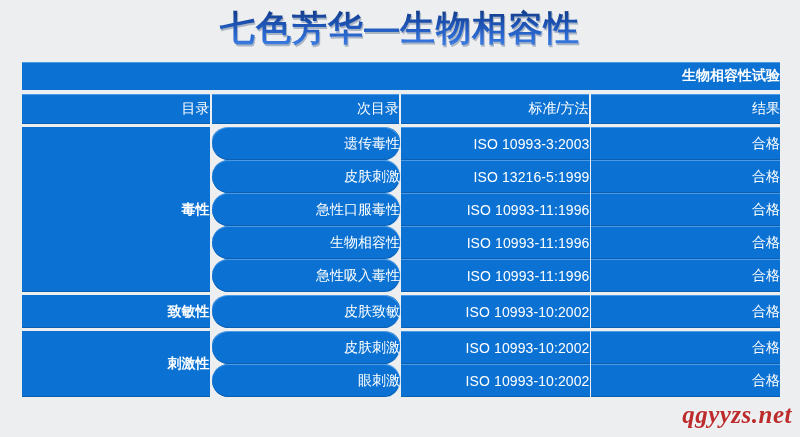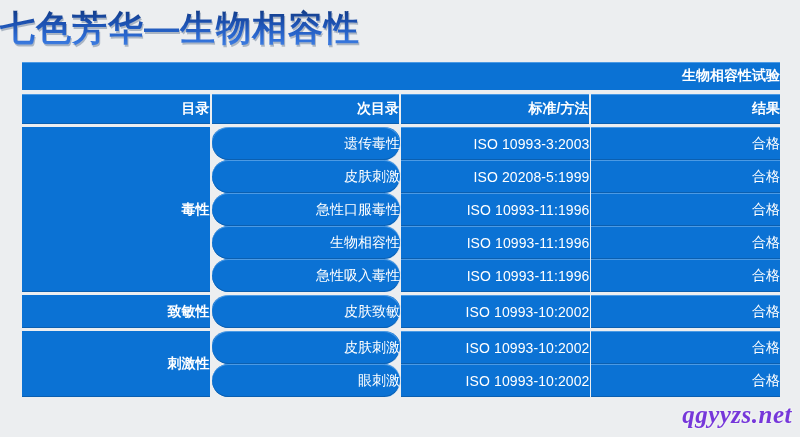--- a/index.html
+++ b/index.html
@@ -14,20 +14,21 @@
     overflow: hidden;
     position: relative;
   }
 
   
   #page-title {
     position: absolute;
     left: 0;
     top: 2px;
     width: 800px;
+    text-align: center;
     font-size: 35px;
     font-weight: bold;
     letter-spacing: 1px;
     line-height: 52px;
     color: #1f5fc4;
     background: linear-gradient(180deg, #0d2f6e 0%, #1b4fae 38%, #2f6fd8 72%, #5a94e8 100%);
     -webkit-background-clip: text;
     background-clip: text;
     -webkit-text-fill-color: transparent;
     text-shadow: 0 0 0 rgba(0,0,0,0);
@@ -61,21 +62,21 @@
     font-size: 15.5px;
     font-weight: bold;
     border-bottom: 4px solid #eceef0;
     box-shadow: inset 0 1px 0 #4c9ae4 !important;
   }
 
   
   .col-head {
     height: 30px;
     font-size: 16px;
-    font-weight: bold;
+    font-weight: normal;
     border-right: 2px solid #eceef0;
   }
   .col-head.last { border-right: none; }
 
   
   .cat-cell {
     font-size: 16px;
     font-weight: bold;
     border-right: 2px solid #eceef0;
     box-shadow: inset 0 -1px 0 #0b5fb0 !important;
@@ -105,21 +106,21 @@
   
   #watermark {
     position: absolute;
     right: 8px;
     bottom: 8px;
     font-family: "Liberation Serif", "DejaVu Serif", serif;
     font-size: 25px;
     font-weight: bold;
     font-style: italic;
     letter-spacing: 0.5px;
-    color: #6d28d9;
+    color: #b91c1c;
     text-shadow:
       -1px -1px 0 #f0f2f4,
        1px -1px 0 #f0f2f4,
       -1px  1px 0 #f0f2f4,
        1px  1px 0 #f0f2f4,
        0   -1px 0 #f0f2f4,
        0    1px 0 #f0f2f4,
       -1px  0   0 #f0f2f4,
        1px  0   0 #f0f2f4;
     opacity: 0.92;
@@ -145,21 +146,21 @@
     </tr>
 
     <tr class="group-start">
       <td class="cat-cell" rowspan="5">毒性</td>
       <td class="sub-cell">遗传毒性</td>
       <td class="std-cell">ISO 10993-3:2003</td>
       <td class="res-cell">合格</td>
     </tr>
     <tr>
       <td class="sub-cell">皮肤刺激</td>
-      <td class="std-cell">ISO 20208-5:1999</td>
+      <td class="std-cell">ISO 13216-5:1999</td>
       <td class="res-cell">合格</td>
     </tr>
     <tr>
       <td class="sub-cell">急性口服毒性</td>
       <td class="std-cell">ISO 10993-11:1996</td>
       <td class="res-cell">合格</td>
     </tr>
     <tr>
       <td class="sub-cell">生物相容性</td>
       <td class="std-cell">ISO 10993-11:1996</td>

